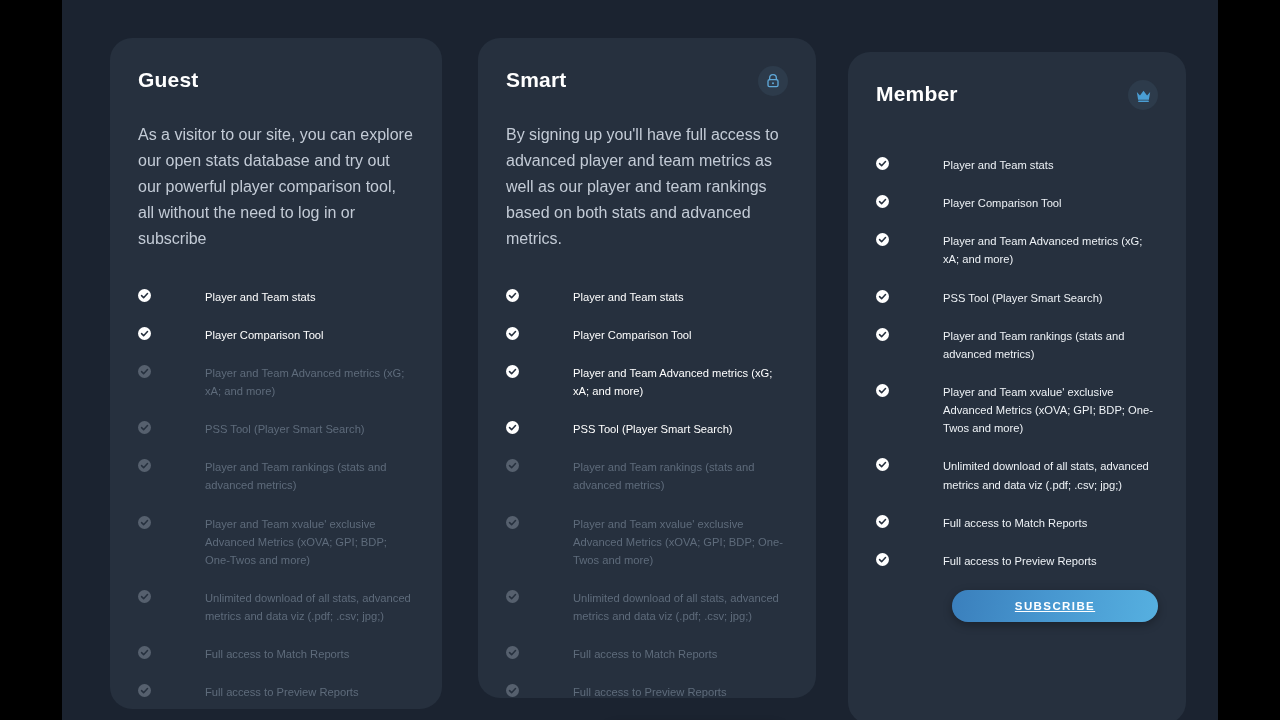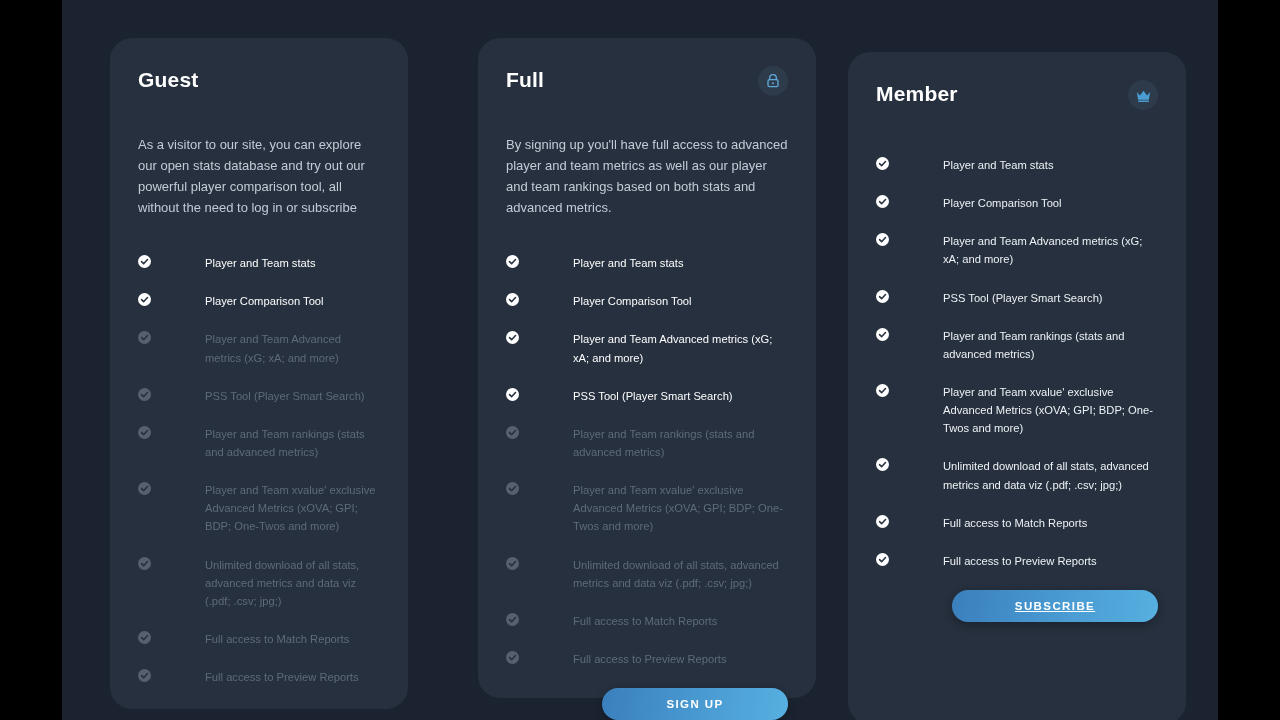--- a/index.html
+++ b/index.html
@@ -38,21 +38,21 @@
     height: 100%;
   }
 
   .card {
     position: absolute;
     background: #26303e;
     border-radius: 22px;
     padding: 30px 28px 0 28px;
   }
 
-  .card-guest  { left: 48px;  top: 38px; width: 298px; height: 671px; }
+  .card-guest  { left: 48px;  top: 38px; width: 332px; height: 671px; }
   .card-user   { left: 416px; top: 38px; width: 338px; height: 660px; }
   .card-member { left: 786px; top: 52px; width: 338px; height: 672px; }
 
   .card-head {
     display: flex;
     align-items: flex-start;
     justify-content: space-between;
     min-height: 38px;
   }
 
@@ -71,22 +71,22 @@
     background: #2d3b4b;
     display: flex;
     align-items: center;
     justify-content: center;
     flex: 0 0 auto;
     margin-top: -2px;
   }
   .badge svg { display: block; }
 
   .card-desc {
-    margin-top: 28px;
-    font-size: 13px;
+    margin-top: 16px;
+    font-size: 16px;
     line-height: 1.62;
     color: #c3cbd6;
     max-width: 290px;
   }
 
   .features {
     margin-top: 36px;
     list-style: none;
   }
 
@@ -230,21 +230,21 @@
                   <circle cx="8" cy="8" r="8" fill="#98a3b0"></circle>
                   <path d="M4.4 8.2 L6.9 10.7 L11.7 5.5" fill="none" stroke="#26303e" stroke-width="1.9" stroke-linecap="round" stroke-linejoin="round"></path>
                 </svg>
               </span>
               <span class="feature-label">Full access to Preview Reports</span>
             </li>
           </ul>
         </section>
         <section class="card card-user">
           <div class="card-head">
-            <h2 class="card-title">Full</h2>
+            <h2 class="card-title">Smart</h2>
             <span class="badge">
               <span>
                 <svg width="16" height="16" viewBox="0 0 24 24" xmlns="http://www.w3.org/2000/svg">
                   <path d="M7 10V7.5a5 5 0 0 1 10 0V10" fill="none" stroke="#5fa8d8" stroke-width="2" stroke-linecap="round"></path>
                   <rect x="4.5" y="10" width="15" height="10.5" rx="2.2" fill="none" stroke="#5fa8d8" stroke-width="2"></rect>
                   <circle cx="12" cy="15.2" r="1.5" fill="#5fa8d8"></circle>
                 </svg>
               </span>
             </span>
           </div>

